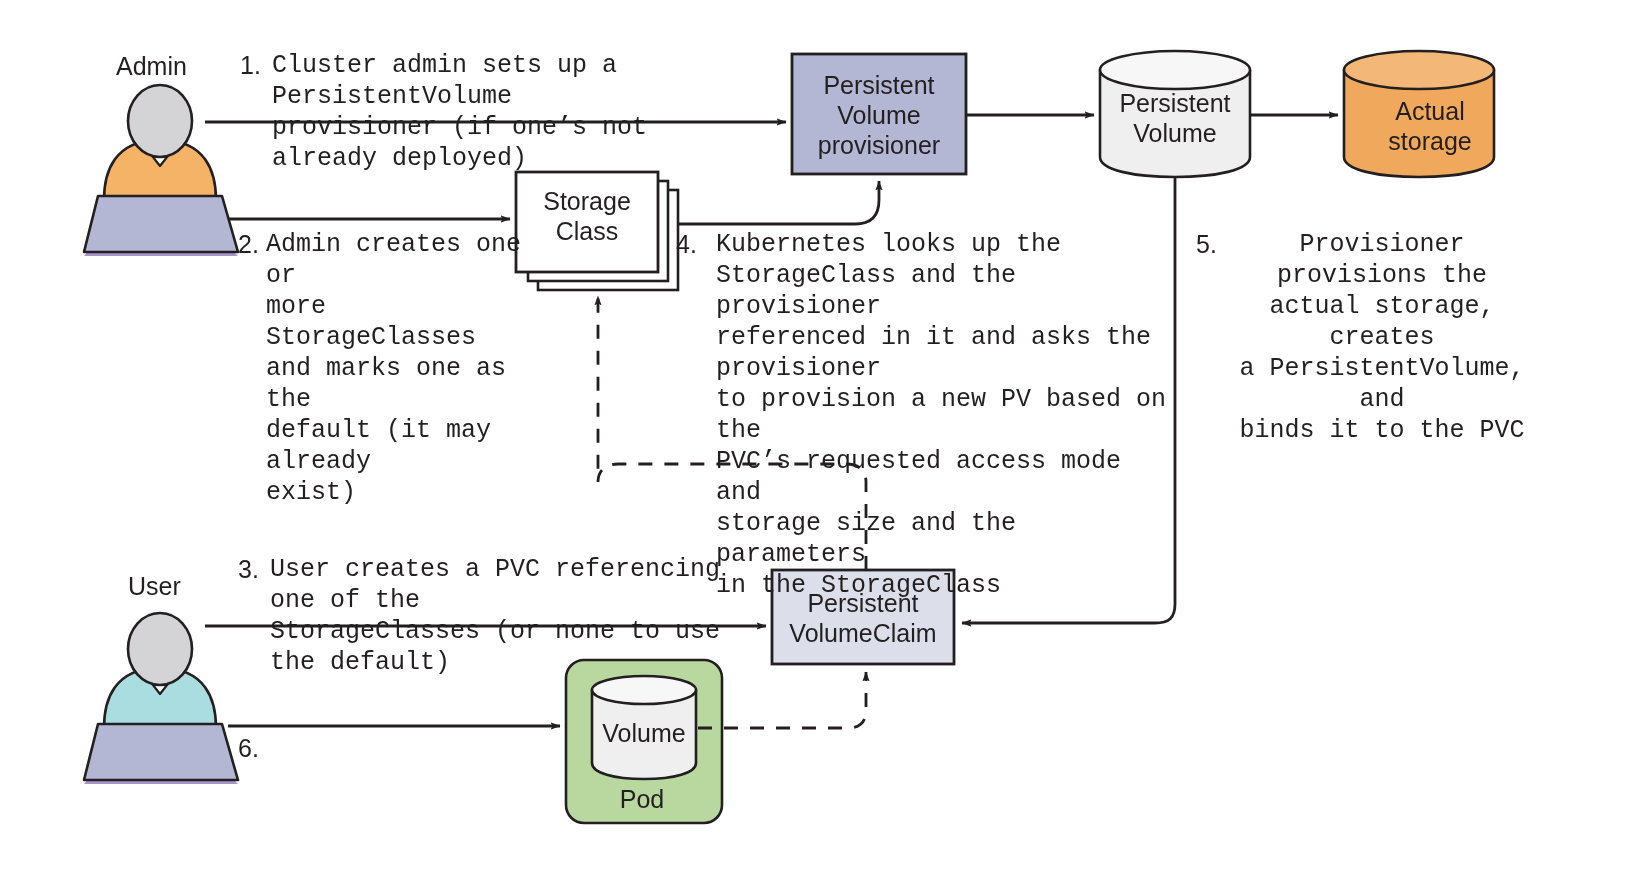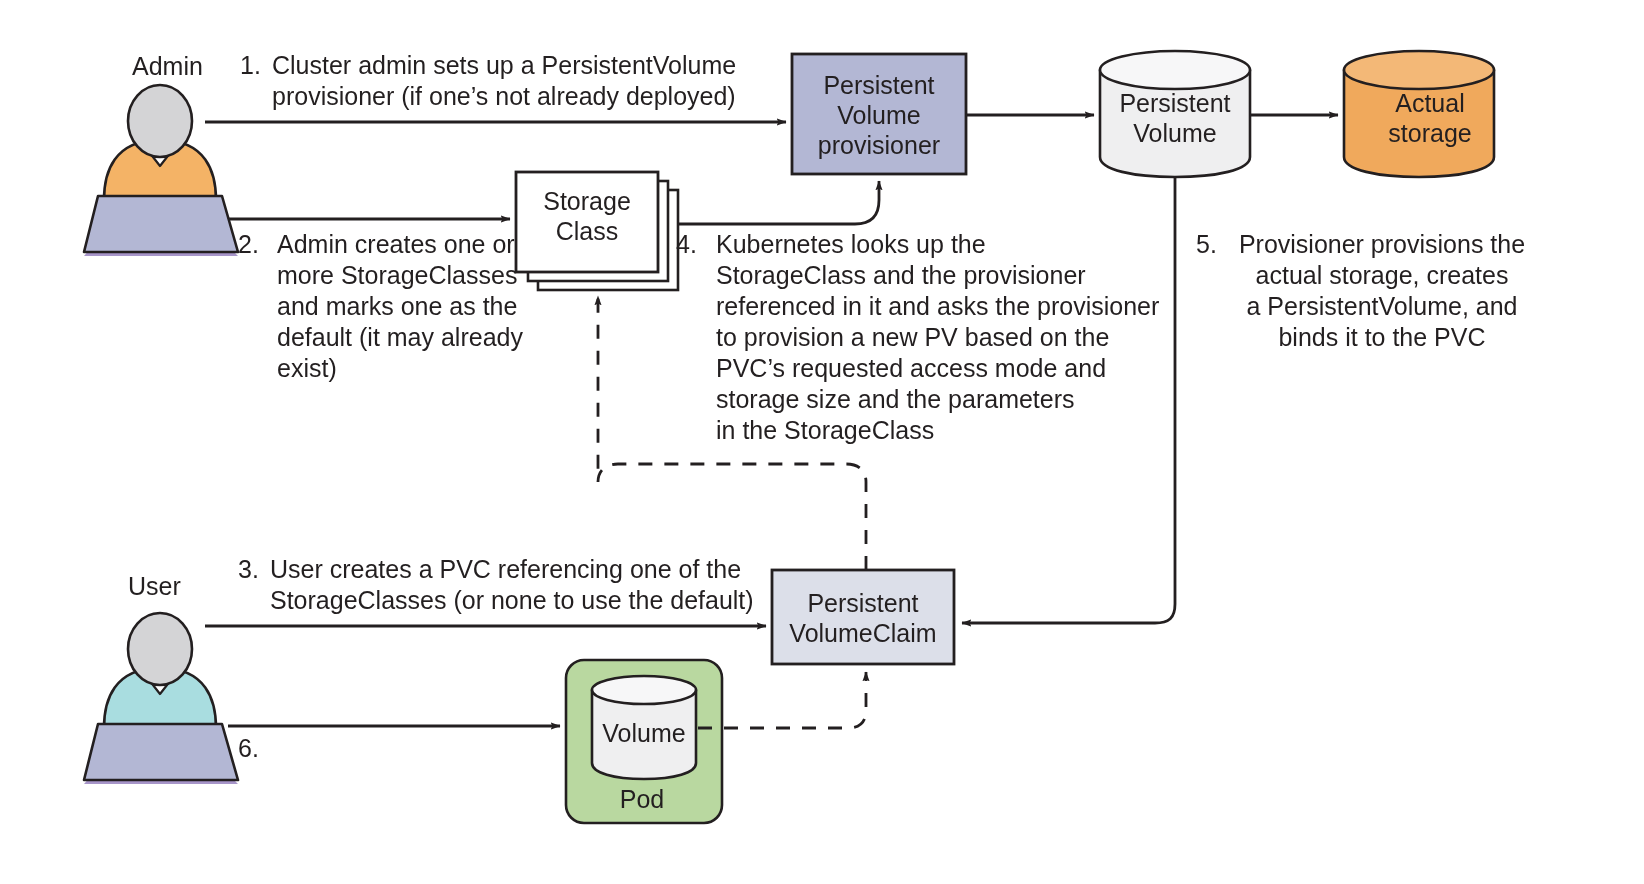--- a/index.html
+++ b/index.html
@@ -36,20 +36,21 @@
     color: #231f20;
   }
   .step-num {
     position: absolute;
     left: 0;
     top: 0;
   }
   .step-body {
     display: block;
     white-space: pre-line;
+    font-family: Liberation Mono, monospace;
   }
   .boxlabel {
     position: absolute;
     font-size: 25px;
     line-height: 30px;
     color: #231f20;
     text-align: center;
     white-space: pre-line;
     pointer-events: none;
   }
@@ -152,52 +153,52 @@
 
     <path d="M205,626 L766,626" fill="none" stroke="#231f20" stroke-width="2.8" marker-end="url(#arrowSolid)"></path>
 
     <path d="M228,726 L560,726" fill="none" stroke="#231f20" stroke-width="2.8" marker-end="url(#arrowSolid)"></path>
 
     <path d="M866,570 L866,482 C866,470 858,464 846,464 L618,464 C606,464 598,470 598,482 L598,296" fill="none" stroke="#231f20" stroke-width="2.8" stroke-dasharray="14 12" marker-end="url(#arrowSolid2)"></path>
 
     <path d="M698,728 L848,728 C860,728 866,722 866,710 L866,672" fill="none" stroke="#231f20" stroke-width="2.8" stroke-dasharray="14 12" marker-end="url(#arrowSolid2)"></path>
   </svg>
 
-  <div class="actor-label" style="left:132px; top:52px;">Admin</div>
+  <div class="actor-label" style="left:116px; top:52px;">Admin</div>
   <div class="actor-label" style="left:128px; top:572px;">User</div>
 
   <div class="boxlabel" style="left:516px; top:186px; width:142px;">Storage
 Class</div>
 
   <div class="boxlabel" style="left:792px; top:70px; width:174px;">Persistent
 Volume
 provisioner</div>
 
   <div class="boxlabel" style="left:1100px; top:88px; width:150px;">Persistent
 Volume</div>
 
-  <div class="boxlabel" style="left:1344px; top:88px; width:172px;">Actual
+  <div class="boxlabel" style="left:1344px; top:96px; width:172px;">Actual
 storage</div>
 
   <div class="boxlabel" style="left:772px; top:588px; width:182px;">Persistent
 VolumeClaim</div>
 
   <div class="boxlabel" style="left:592px; top:718px; width:104px;">Volume</div>
 
   <div class="boxlabel" style="left:566px; top:784px; width:152px;">Pod</div>
 
   <div class="step" style="left:240px; top:50px; width:520px;">
     <span class="step-num">1.</span>
     <span class="step-body" style="margin-left:32px;">Cluster admin sets up a PersistentVolume
 provisioner (if one’s not already deployed)</span>
   </div>
 
   <div class="step" style="left:238px; top:229px; width:290px;">
     <span class="step-num">2.</span>
-    <span class="step-body" style="margin-left:39px;">Admin creates one or
+    <span class="step-body" style="margin-left:28px;">Admin creates one or
 more StorageClasses
 and marks one as the
 default (it may already
 exist)</span>
   </div>
 
   <div class="step" style="left:238px; top:554px; width:520px;">
     <span class="step-num">3.</span>
     <span class="step-body" style="margin-left:32px;">User creates a PVC referencing one of the
 StorageClasses (or none to use the default)</span>

